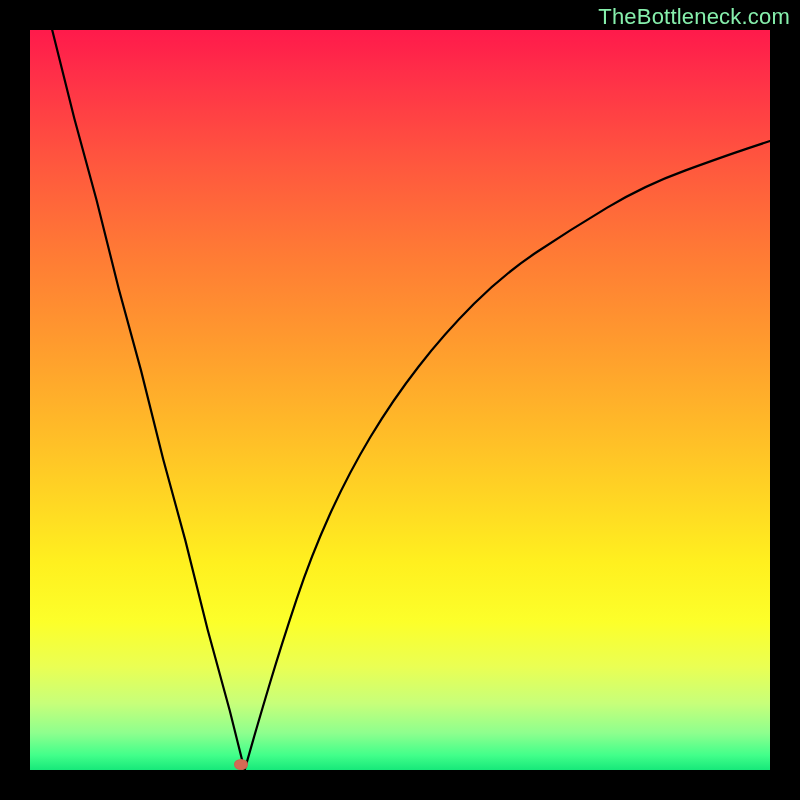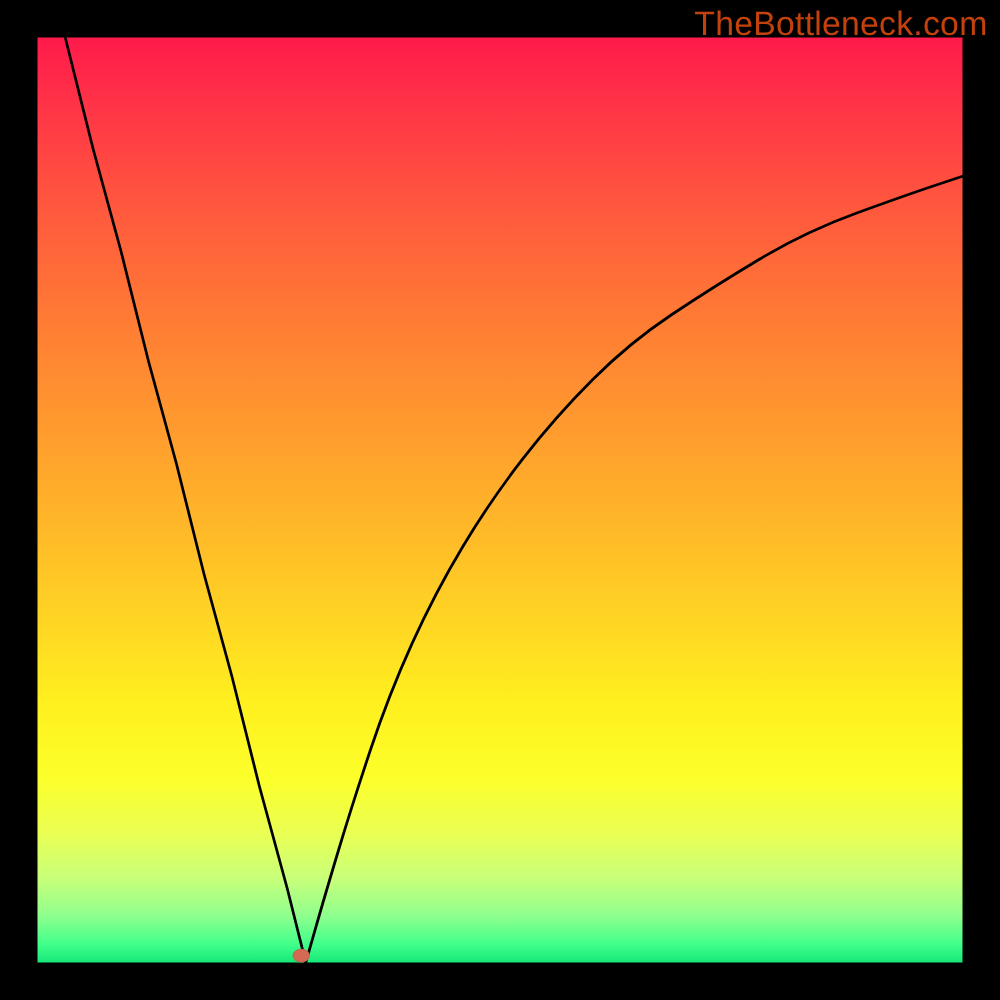--- a/index.html
+++ b/index.html
@@ -47,22 +47,22 @@
     left: 0;
     top: 0;
     width: 740px;
     height: 740px;
     overflow: visible;
   }
   .watermark {
     position: absolute;
     top: 4px;
     right: 10px;
-    color: #c2410c;
-    font-size: 27px;
+    color: #86efac;
+    font-size: 22px;
     font-weight: 500;
     letter-spacing: 0.2px;
     user-select: none;
   }
   .marker {
     position: absolute;
     width: 14px;
     height: 11px;
     border-radius: 50%;
     background: #d46a54;

